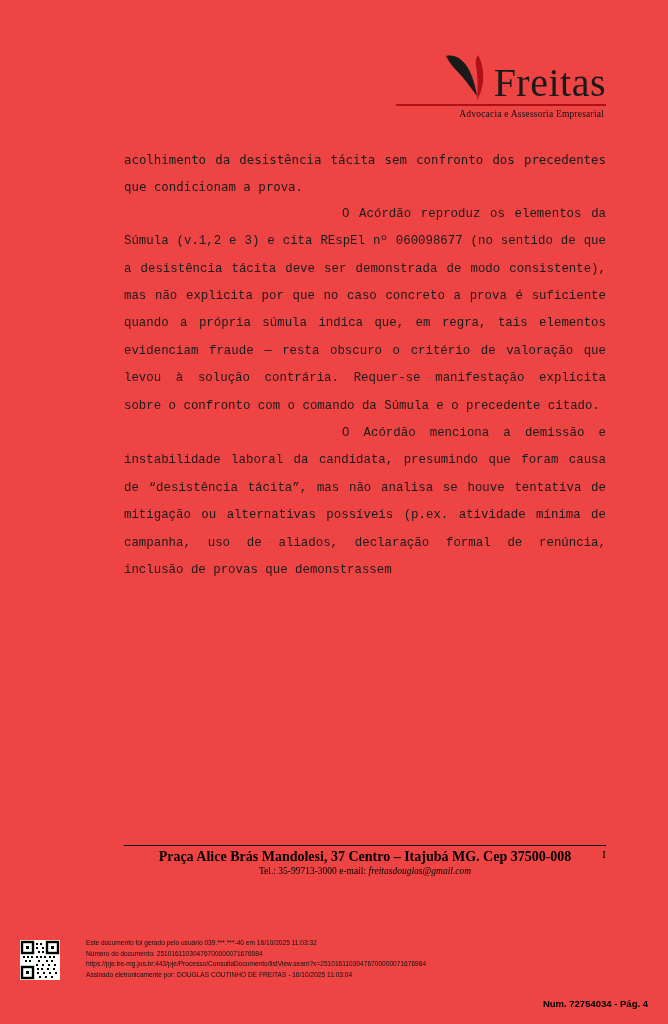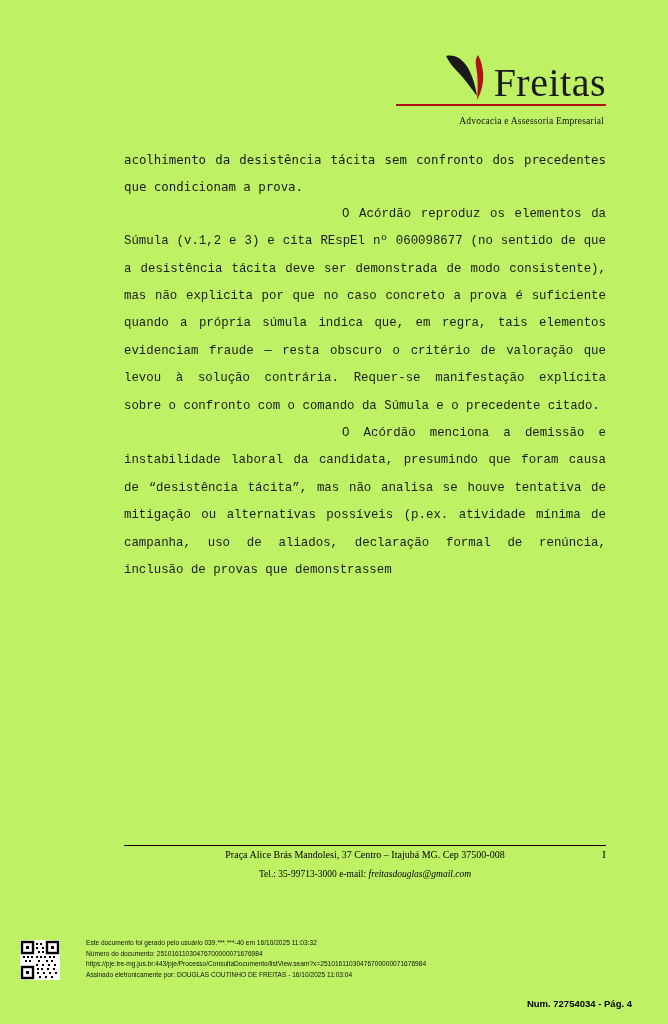--- a/index.html
+++ b/index.html
@@ -4,21 +4,21 @@
 <style>
   html, body {
     margin: 0;
     padding: 0;
     background: #8a8a8a;
   }
   .page {
     position: relative;
     width: 668px;
     height: 1024px;
-    background: #bef264;
+    background: #ef4444;
     overflow: hidden;
     font-family: "Liberation Serif", serif;
   }
 
   
   .logo-block {
     position: absolute;
     top: 52px;
     right: 62px;
     width: 250px;
@@ -43,21 +43,21 @@
     letter-spacing: 0.5px;
     color: #1a1a1a;
     line-height: 0.95;
   }
   .logo-sub {
     text-align: right;
     font-family: "Liberation Serif", serif;
     font-size: 9.5px;
     color: #111;
     letter-spacing: 0.2px;
-    margin-top: 10px;
+    margin-top: 3px;
     padding-right: 2px;
   }
   .logo-rule {
     height: 1.5px;
     background: #b01116;
     margin-top: 2px;
     margin-left: 40px;
   }
 
   
@@ -93,29 +93,29 @@
     width: 482px;
     text-align: center;
   }
   .footer-rule {
     border-top: 1px solid #000;
     width: 100%;
     margin-bottom: 3px;
   }
   .footer-line1 {
     font-family: "Liberation Serif", serif;
-    font-weight: normal;
-    font-size: 10px;
+    font-weight: bold;
+    font-size: 14px;
     color: #000;
   }
   .footer-line2 {
     font-family: "Liberation Serif", serif;
     font-size: 9.5px;
     color: #000;
-    margin-top: 9px;
+    margin-top: 1px;
   }
   .footer-line2 .mail {
     font-style: italic;
   }
   .page-mark {
     position: absolute;
     right: 0;
     top: 3px;
     font-family: "Liberation Serif", serif;
     font-size: 11px;
@@ -144,21 +144,21 @@
     top: 0;
     width: 470px;
     font-family: "Liberation Sans", sans-serif;
     font-size: 6.6px;
     line-height: 10.5px;
     color: #111;
   }
   .stamp-lines div { white-space: nowrap; }
   .doc-num {
     position: absolute;
-    right: 16px;
+    right: 0;
     top: 60px;
     font-family: "Liberation Sans", sans-serif;
     font-size: 9.5px;
     font-weight: bold;
     color: #000;
   }
 </style>
 </head>
 <body>
 

